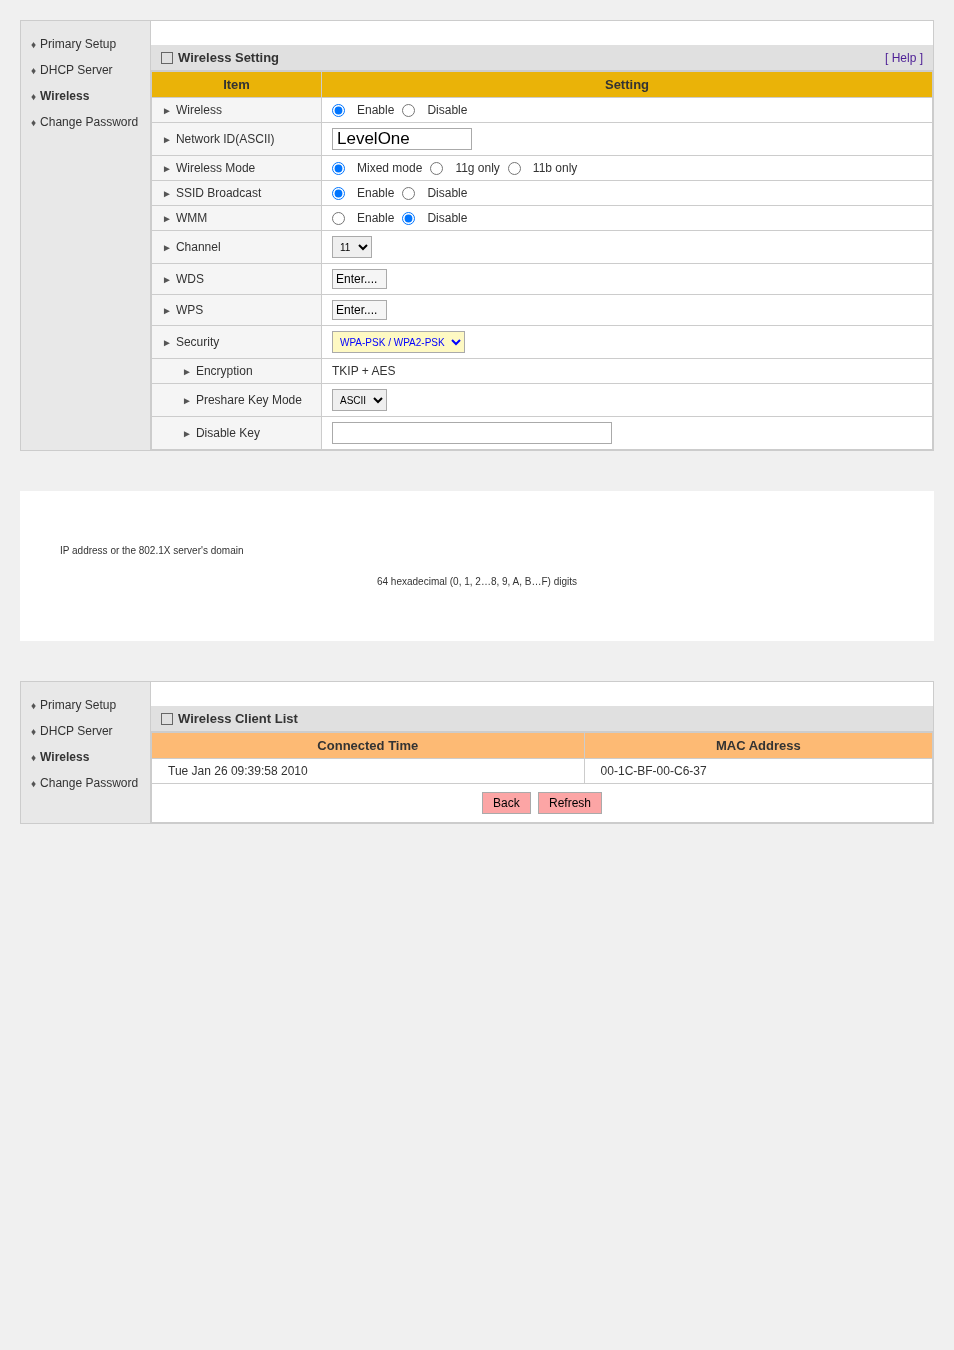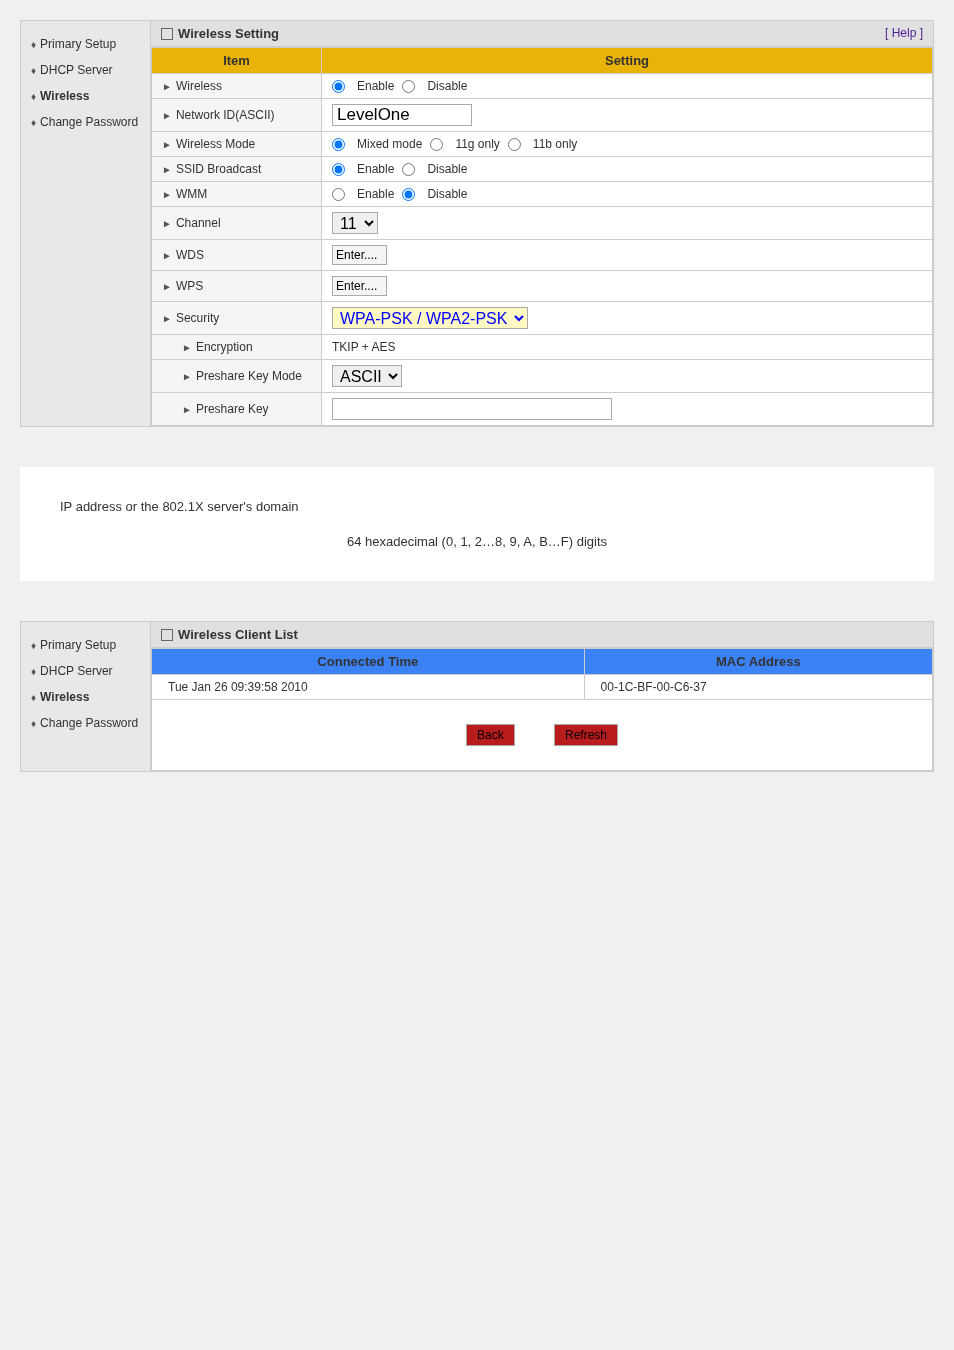--- a/index.html
+++ b/index.html
@@ -56,24 +56,25 @@
     
     .main-panel {
       flex: 1;
       padding: 0;
     }
 
     
     .panel-header {
       display: flex;
       justify-content: space-between;
-      align-items: flex-start;
+      align-items: flex-end;
       background: #e0e0e0;
       border-bottom: 1px solid #ccc;
       padding: 5px 10px;
+      margin-top: 24px;
     }
     .panel-title {
       font-size: 13px;
       font-weight: bold;
       display: flex;
       align-items: center;
       gap: 5px;
     }
     .panel-title-icon {
       width: 12px;
@@ -131,21 +132,21 @@
       padding: 2px 4px;
       font-size: 17px;
       height: 22px;
     }
     input[type="radio"] {
       margin-right: 2px;
     }
     select {
       border: 1px solid #aaa;
       padding: 1px 3px;
-      font-size: 16px;
+      font-size: 10px;
       height: 22px;
     }
     .radio-group {
       display: flex;
       align-items: center;
       gap: 8px;
       font-size: 12px;
     }
     .radio-group label {
       display: flex;
@@ -158,58 +159,58 @@
       background: #f5f5f5;
       padding: 2px 3px;
       font-size: 12px;
       cursor: pointer;
       min-width: 55px;
       text-align: left;
     }
 
     
     .middle-text {
-      padding: 12px 40px;
-      font-size: 13px;
+      padding: 34px 40px;
+      font-size: 10px;
       color: #333;
       background: #fff;
     }
     .middle-text .text-block {
       margin: 20px 0;
       text-align: center;
     }
     .middle-text .text-block.left {
       text-align: left;
     }
 
     
     .client-table {
       width: 100%;
       border-collapse: collapse;
     }
     .client-table th {
-      background: #3b82f6;
+      background: #fdba74;
       padding: 5px 10px;
       border: 1px solid #ccc;
       font-size: 13px;
       font-weight: bold;
       text-align: center;
     }
     .client-table td {
       padding: 5px 16px;
       border: 1px solid #ccc;
       font-size: 12px;
     }
     .btn-action {
       border: 1px solid #aaa;
-      background: #b91c1c;
+      background: #fca5a5;
       padding: 3px 10px;
       font-size: 12px;
       cursor: pointer;
-      margin: 18px;
+      margin: 2px;
     }
     .actions-row td {
       text-align: center;
       padding: 6px;
     }
   </style>
 </head>
 <body>
 
 <div class="page-wrapper">
@@ -434,21 +435,21 @@
                 <option selected="">ASCII</option>
                 <option>HEX</option>
               </select>
             </td>
           </tr>
 
           <tr>
             <td>
               <div class="row-label indent">
                 <span class="arrow">►</span>
-                <span>Preshare Key</span>
+                <span>Disable Key</span>
               </div>
             </td>
             <td>
               <input type="text" value="" style="width: 280px;">
             </td>
           </tr>
         </tbody>
       </table>
     </div>
   </div>

